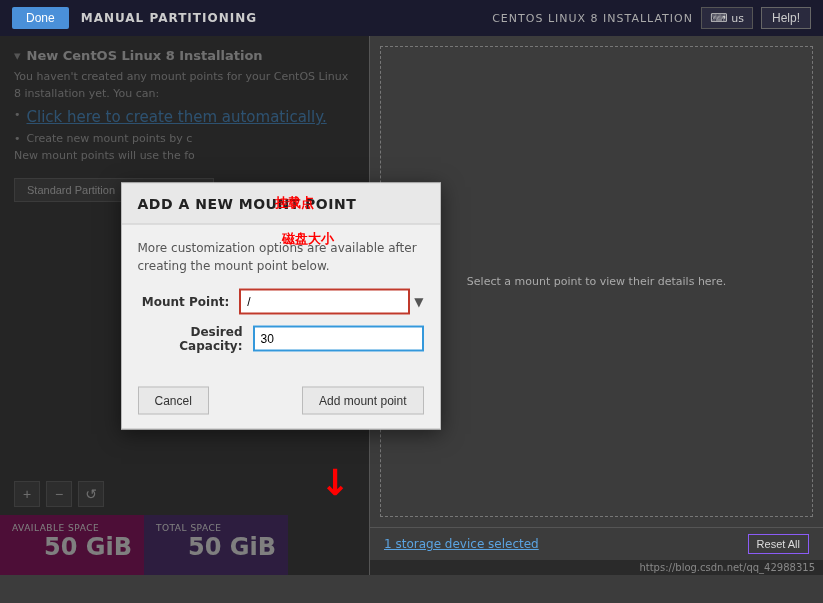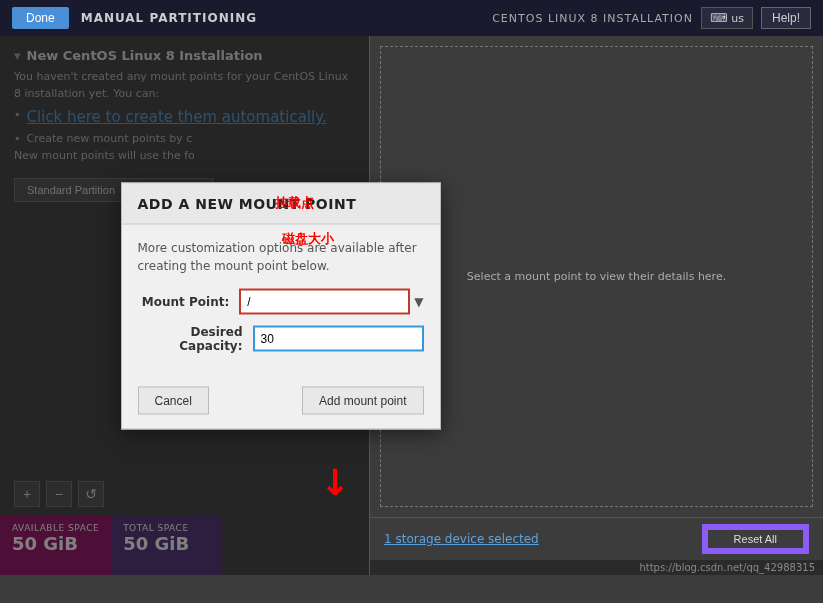--- a/index.html
+++ b/index.html
@@ -179,22 +179,23 @@
       color: white;
       padding: 8px 12px;
       min-width: 110px;
     }
     .space-label {
       font-size: 9px;
       text-transform: uppercase;
       letter-spacing: 0.5px;
     }
     .space-value {
-      font-size: 18px;
+      font-size: 24px;
       font-weight: bold;
+      margin-left: 32px;
     }
 
     
     .right-panel {
       flex: 1;
       background: #3c3c3c;
       display: flex;
       flex-direction: column;
     }
 
@@ -207,23 +208,23 @@
       border-top: 1px solid #555;
     }
     .storage-link {
       color: #5ba3e0;
       text-decoration: underline;
       cursor: pointer;
       font-size: 12px;
     }
     .reset-btn {
       background: transparent;
-      border: 6px solid #8b5cf6;
+      border: 1px solid #8b5cf6;
       color: #ddd;
-      padding: 3px 26px;
+      padding: 3px 8px;
       cursor: pointer;
       font-size: 11px;
     }
 
     
     .url-bar {
       background: #2a2a2a;
       color: #888;
       font-size: 10px;
       padding: 2px 8px;

